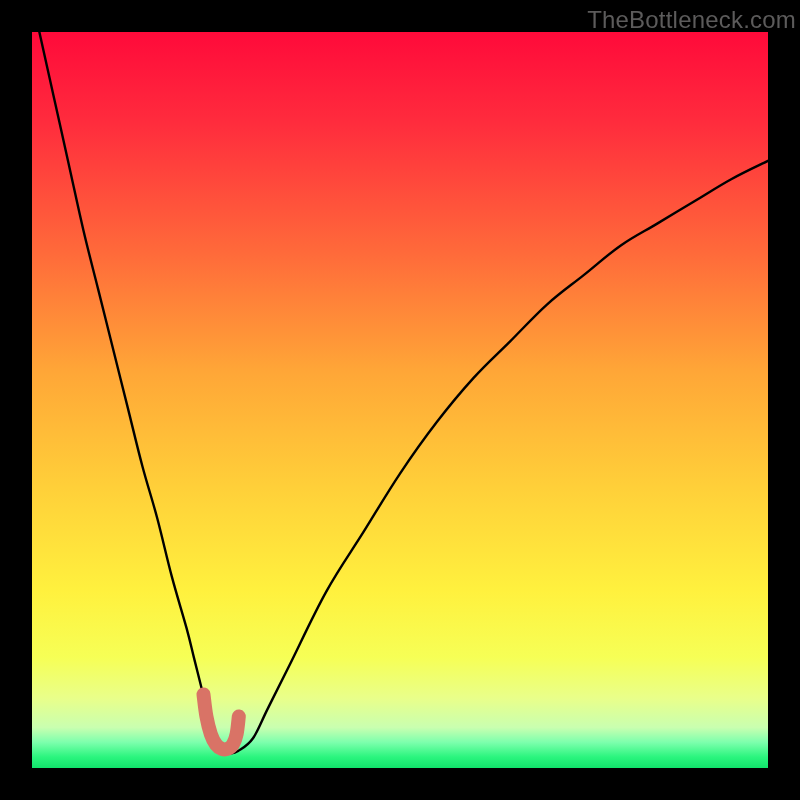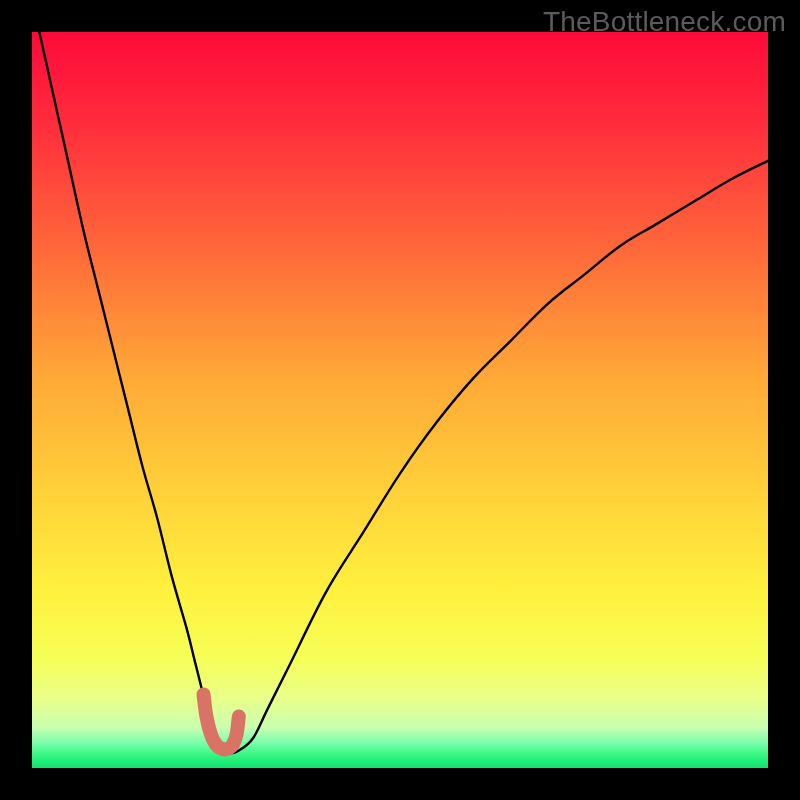--- a/index.html
+++ b/index.html
@@ -21,23 +21,23 @@
   .plot {
     position: absolute;
     left: 0;
     top: 0;
     width: 736px;
     height: 736px;
   }
   .watermark {
     position: absolute;
     top: 6px;
-    right: 14px;
+    right: 4px;
     font-family: Arial, Helvetica, sans-serif;
-    font-size: 28px;
+    font-size: 24px;
     font-weight: 500;
     color: #5c5b5b;
     letter-spacing: 0.2px;
     user-select: none;
   }
 </style>
 </head>
 <body>
 
 <div class="frame">

